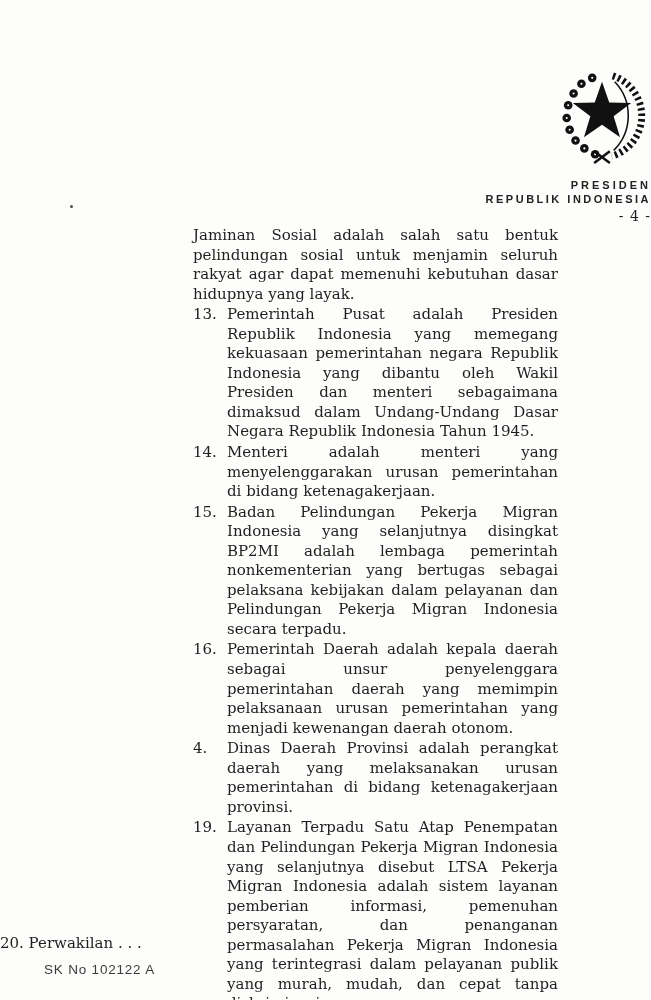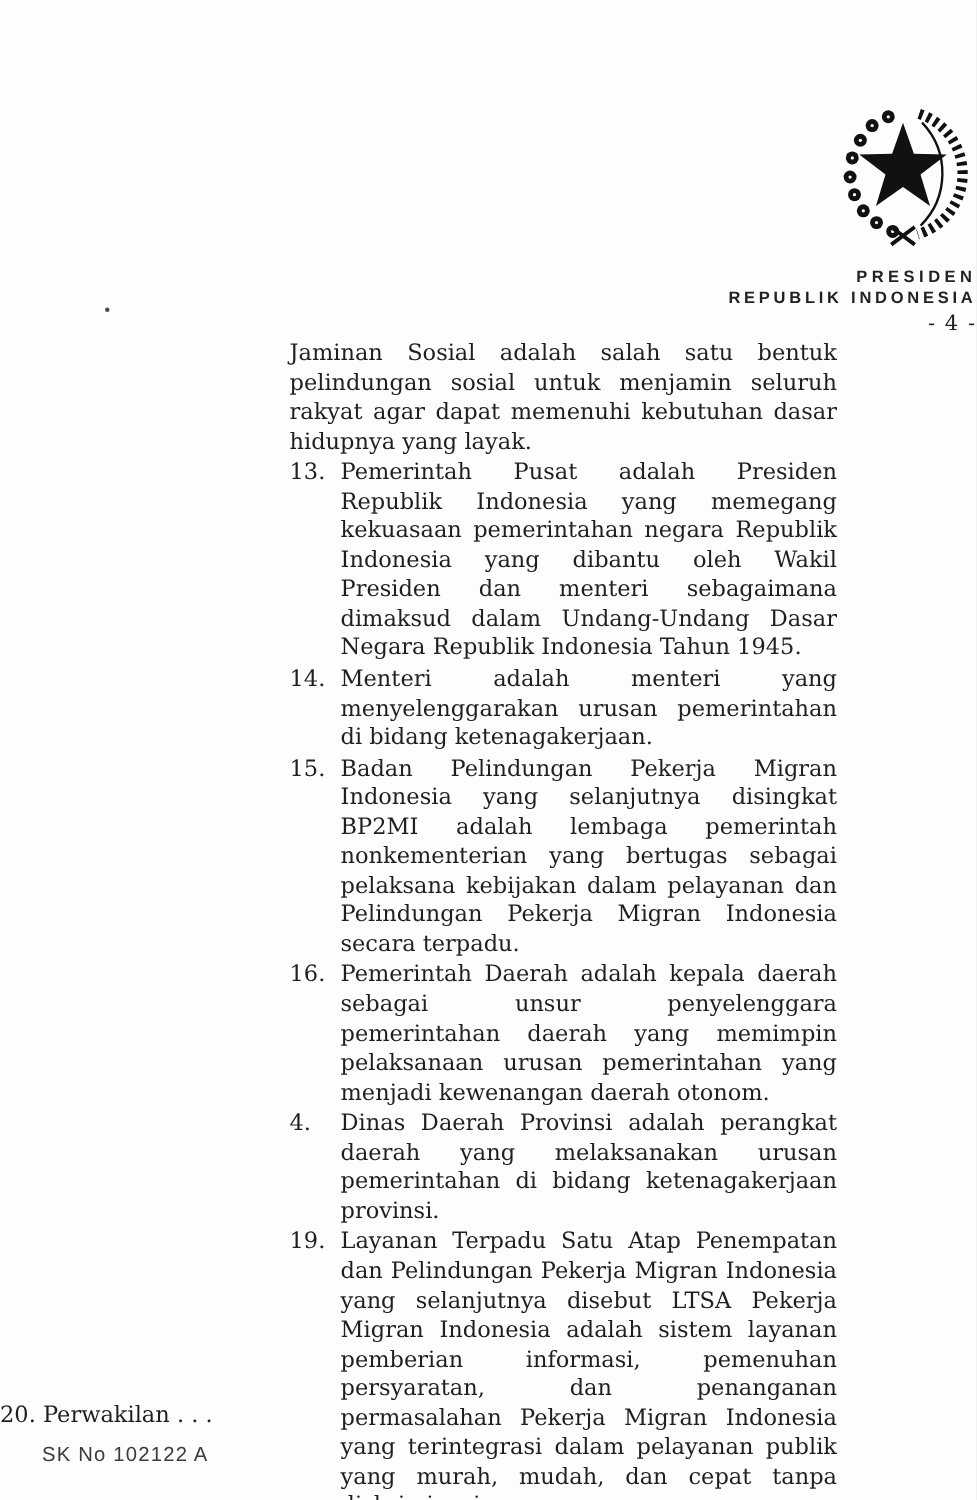--- a/index.html
+++ b/index.html
@@ -49,21 +49,21 @@
     margin-bottom:1px;
   }
   .def-num { width:34px; flex:none; }
   .def-text { flex:1; text-align:justify; }
   
   .catchword {
     position:absolute; top:934px; left:0; right:94px;
     font-size:15px;
   }
   .footer-code {
-    position:absolute; top:962px; left:28px;
+    position:absolute; top:962px; left:44px;
     font-family:"Liberation Sans","DejaVu Sans",sans-serif;
     font-size:13.5px; letter-spacing:0.8px; color:#3c3c3c;
   }
 </style>
 </head>
 <body>
 
 <div class="page">
 
   <div class="header">

